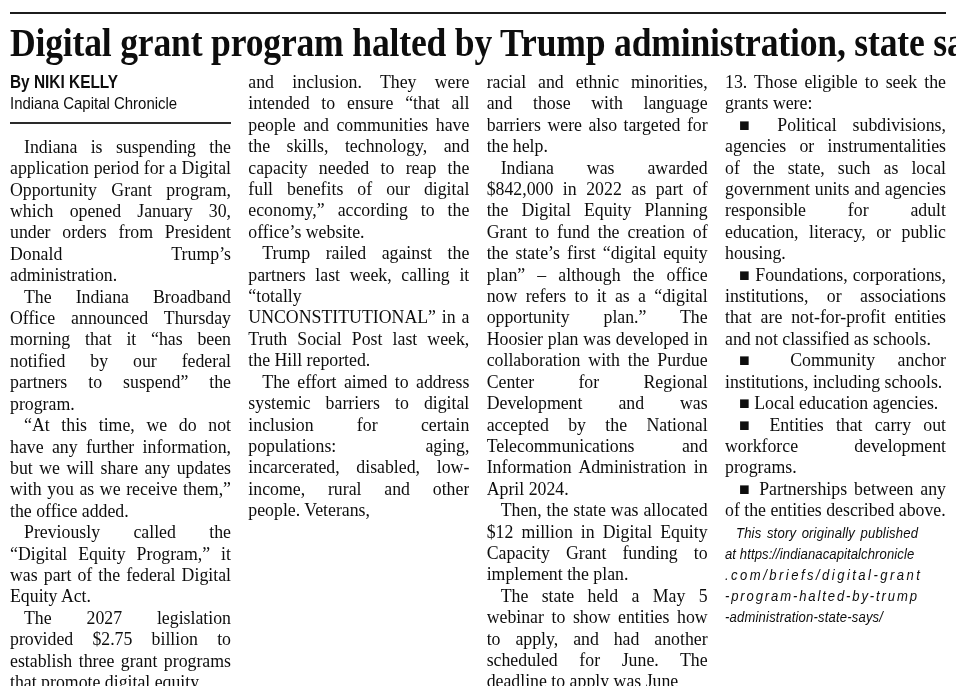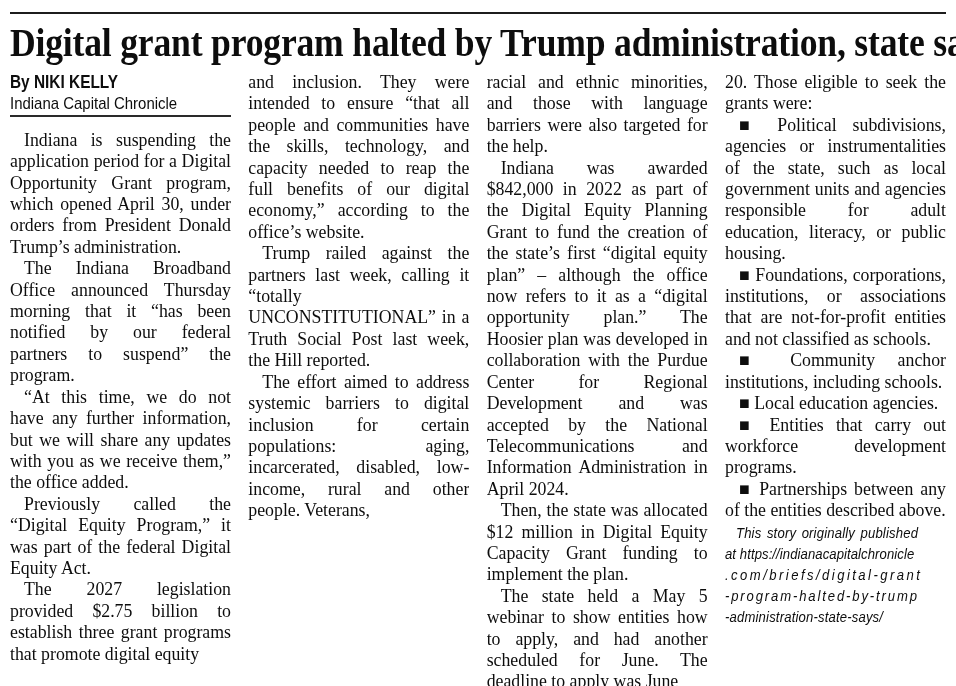--- a/index.html
+++ b/index.html
@@ -51,20 +51,21 @@
     -webkit-hyphens: auto;
     overflow: hidden;
   }
   .col p { margin: 0; font-family: Liberation Serif, serif; }
   .col p.indent { text-indent: 14px; }
   .col p.bullet { text-indent: 14px; }
   .byline {
     font-family: "Liberation Sans", "DejaVu Sans", sans-serif;
     text-align: left;
     border-bottom: 2px solid #2a2a2a;
+    padding-bottom: 7px;
     margin-bottom: 13px;
   }
   .byline-author {
     display: inline-block;
     font-weight: 700;
     font-size: 17.5px;
     line-height: 20px;
     transform: scaleX(0.88);
     transform-origin: 0 0;
     white-space: nowrap;
@@ -105,39 +106,39 @@
   <div class="top-rule"></div>
 
   <h1 class="headline"><span class="fit" style="transform: scaleX(0.889483);">Digital grant program halted by Trump administration, state says</span></h1>
 
   <div class="columns">
     <div class="col">
       <div class="byline">
         <span class="byline-author">By NIKI KELLY</span><br>
         <span class="byline-pub">Indiana Capital Chronicle</span>
       </div>
-    <p class="indent">Indiana is suspending the application period for a Digital Opportunity Grant program, which opened April 30, under orders from President Donald Trump’s administration.</p>
+    <p class="indent">Indiana is suspending the application period for a Digital Opportunity Grant program, which opened January 30, under orders from President Donald Trump’s administration.</p>
         <p class="indent">The Indiana Broadband Office announced Thursday morning that it “has been notified by our federal partners to suspend” the program.</p>
         <p class="indent">“At this time, we do not have any further information, but we will share any updates with you as we receive them,” the office added.</p>
         <p class="indent">Previously called the “Digital Equity Program,” it was part of the federal Digital Equity Act.</p>
         <p class="indent">The 2027 legislation provided $2.75 billion to establish three grant programs that promote digital equity</p>
       </div>
     <div class="col">
         <p class="">and inclusion. They were intended to ensure “that all people and communities have the skills, technology, and capacity needed to reap the full benefits of our digital economy,” according to the office’s website.</p>
         <p class="indent">Trump railed against the partners last week, calling it “totally UNCONSTITUTIONAL” in a Truth Social Post last week, the Hill reported.</p>
         <p class="indent">The effort aimed to address systemic barriers to digital inclusion for certain populations: aging, incarcerated, disabled, low-income, rural and other people. Veterans,</p>
       </div>
     <div class="col">
         <p class="">racial and ethnic minorities, and those with language barriers were also targeted for the help.</p>
         <p class="indent">Indiana was awarded $842,000 in 2022 as part of the Digital Equity Planning Grant to fund the creation of the state’s first “digital equity plan” – although the office now refers to it as a “digital opportunity plan.” The Hoosier plan was developed in collaboration with the Purdue Center for Regional Development and was accepted by the National Telecommunications and Information Administration in April 2024.</p>
         <p class="indent">Then, the state was allocated $12 million in Digital Equity Capacity Grant funding to implement the plan.</p>
         <p class="indent">The state held a May 5 webinar to show entities how to apply, and had another scheduled for June. The deadline to apply was June</p>
       </div>
     <div class="col">
-        <p class="">20. Those eligible to seek the grants were:</p>
+        <p class="">13. Those eligible to seek the grants were:</p>
         <p class="indent bullet">■ Political subdivisions, agencies or instrumentalities of the state, such as local government units and agencies responsible for adult education, literacy, or public housing.</p>
         <p class="indent bullet">■ Foundations, corporations, institutions, or associations that are not-for-profit entities and not classified as schools.</p>
         <p class="indent bullet">■ Community anchor institutions, including schools.</p>
         <p class="indent bullet">■ Local education agencies.</p>
         <p class="indent bullet">■ Entities that carry out workforce development programs.</p>
         <p class="indent bullet">■ Partnerships between any of the entities described above.</p>
         <div class="note">
           <span class="note-line">This story originally published</span>
           <span class="note-line">at https://indianacapitalchronicle</span>
           <span class="note-line">.com/briefs/digital-grant</span>

